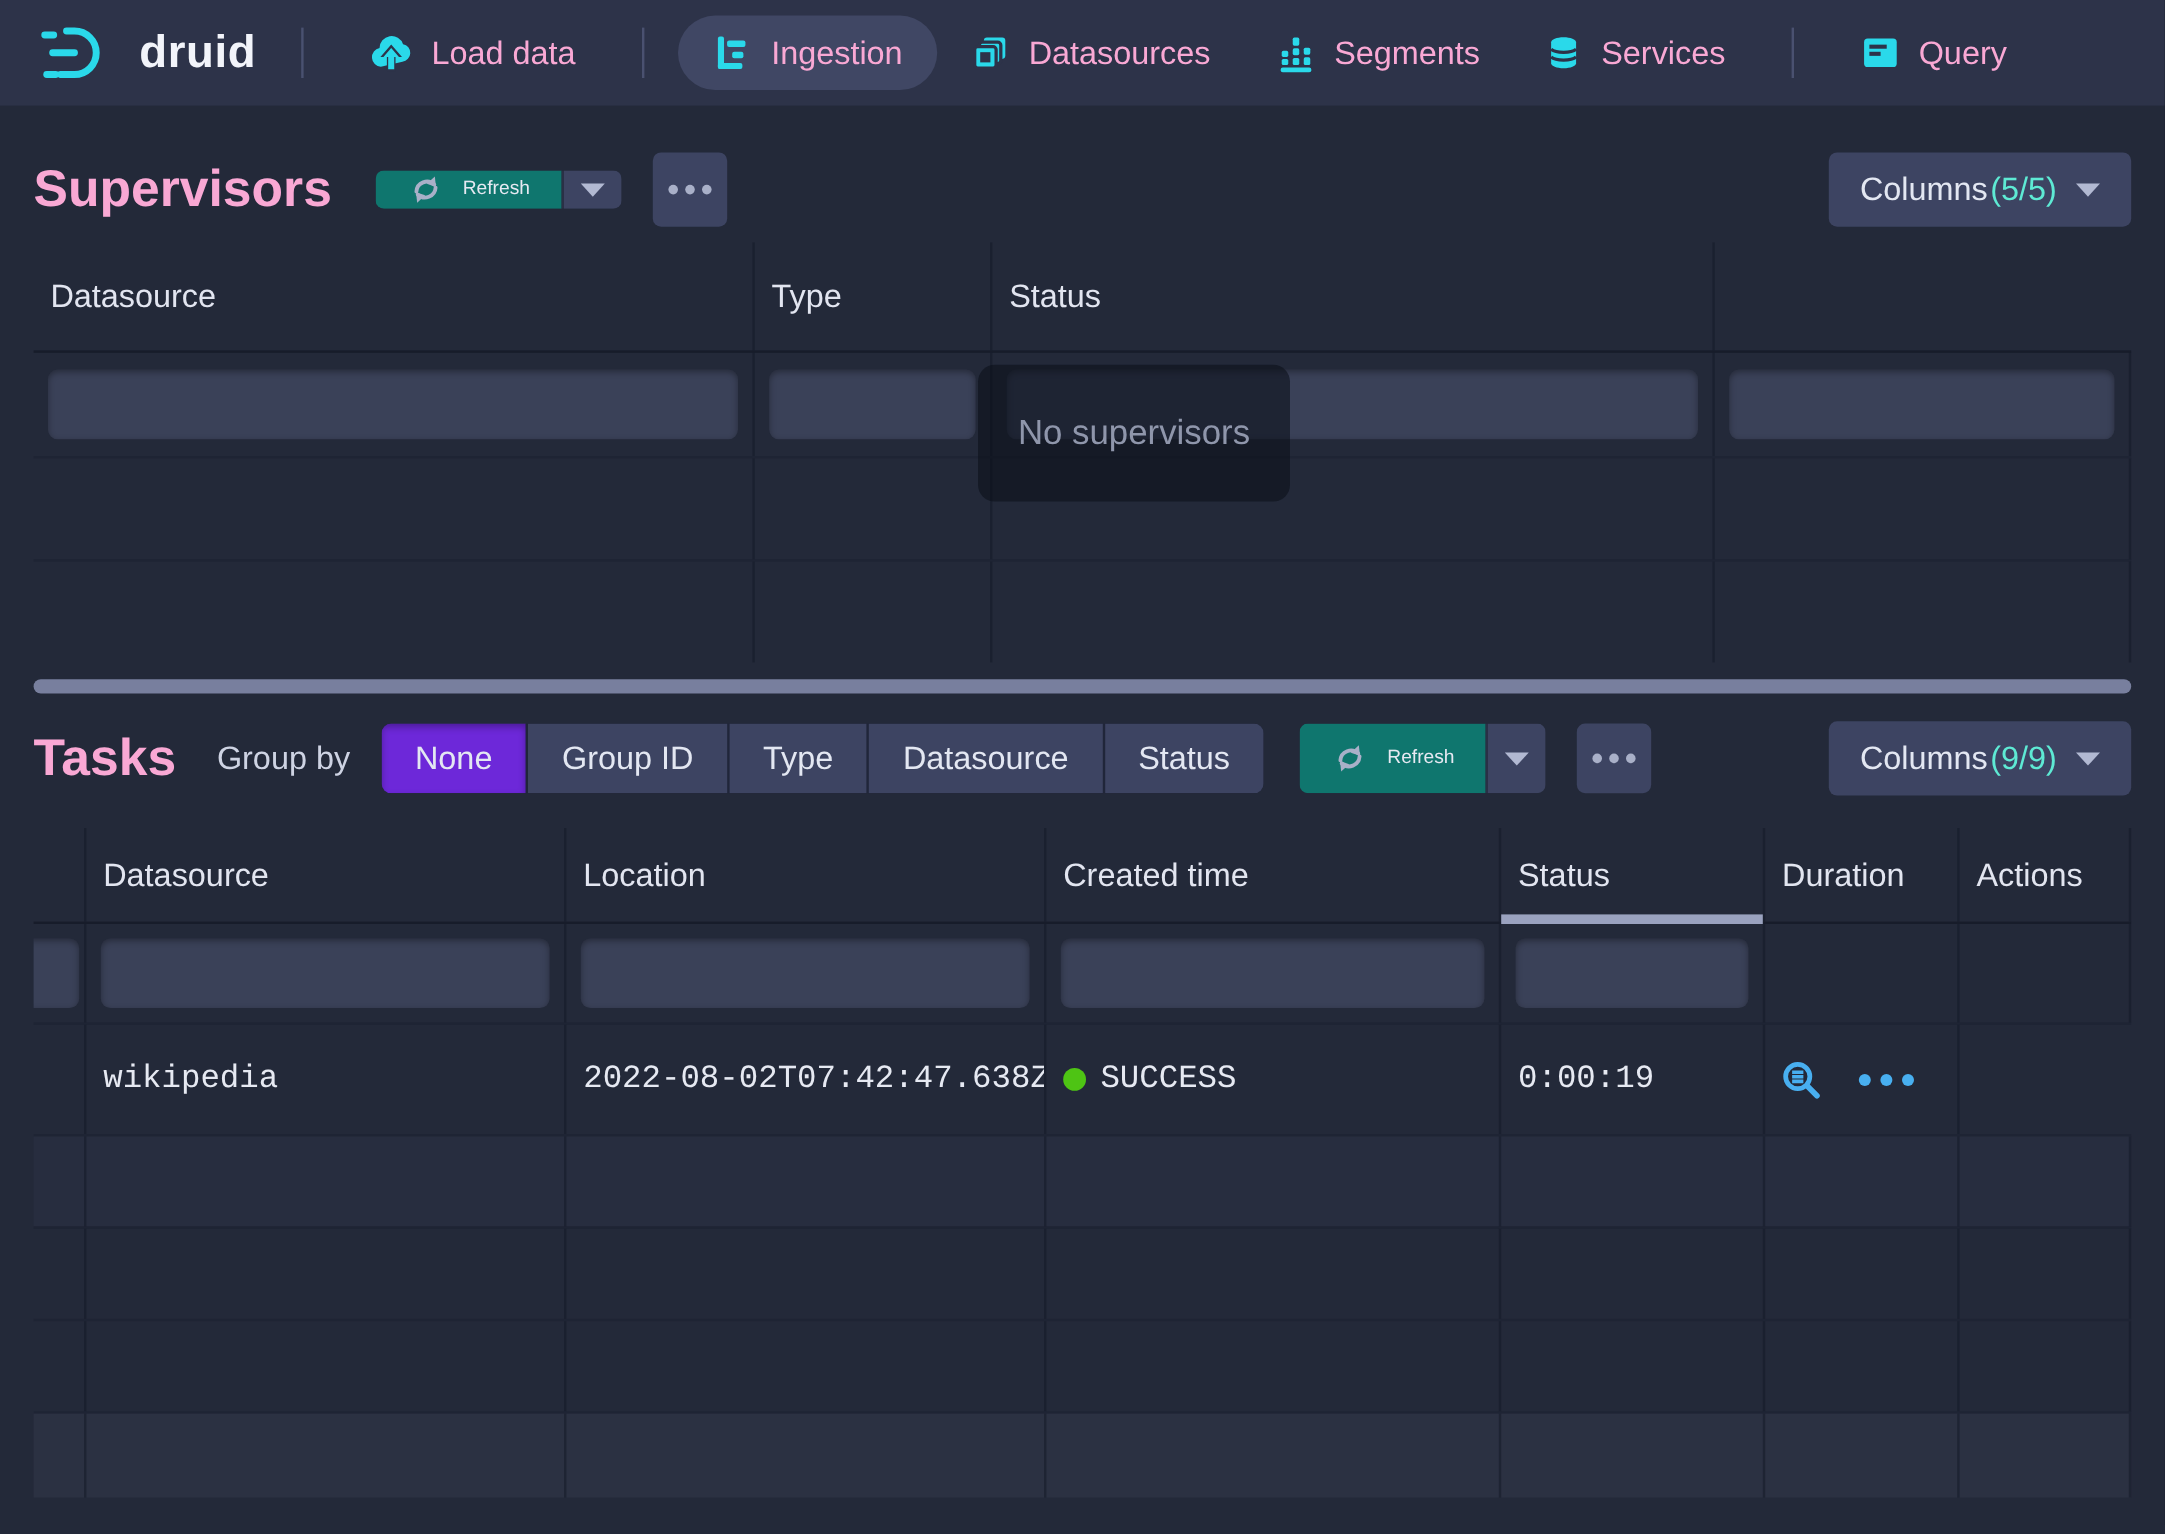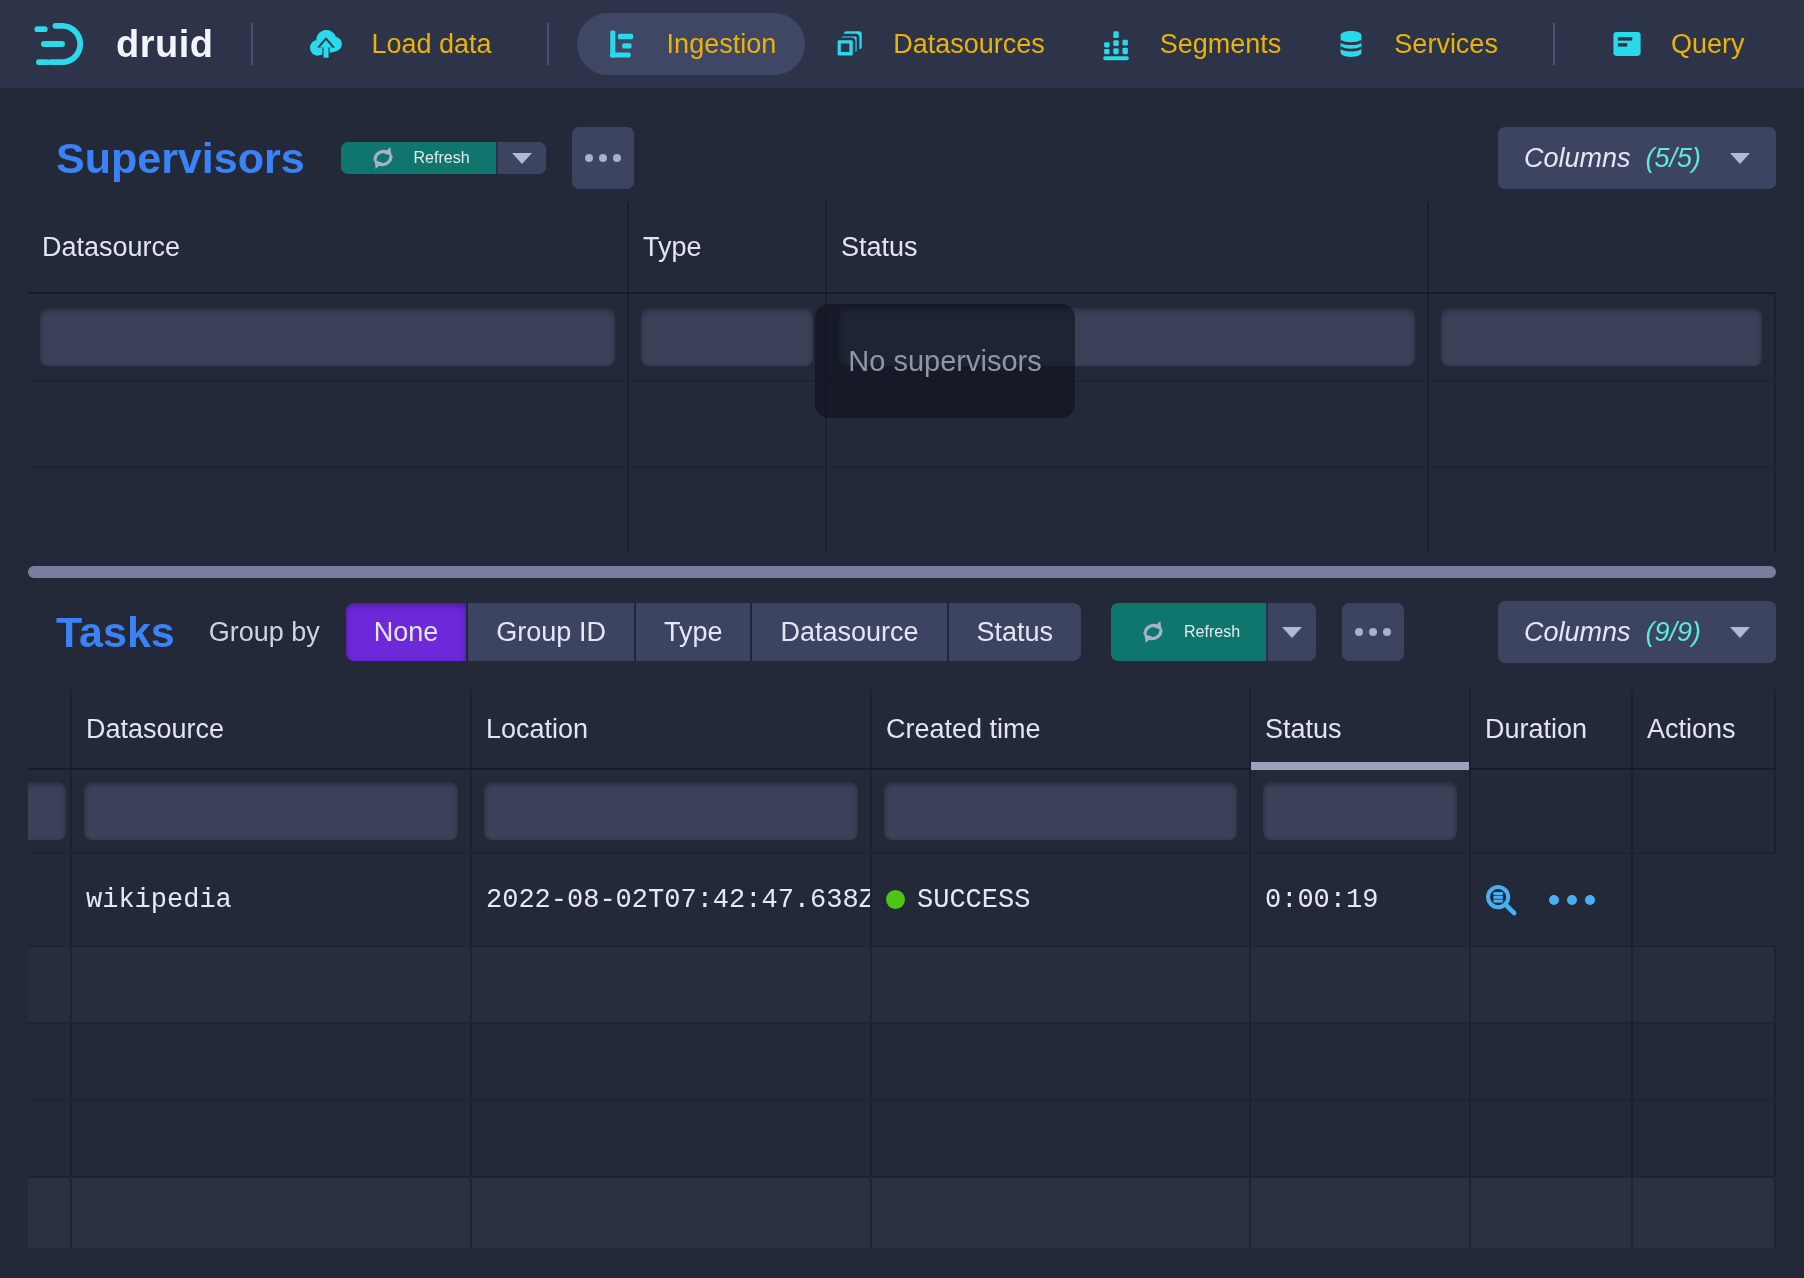--- a/index.html
+++ b/index.html
@@ -5,39 +5,39 @@
   * { margin:0; padding:0; box-sizing:border-box; }
   html,body { background:#1d2230; }
   body { font-family:"Liberation Sans", sans-serif; }
   .app { position:relative; width:1804px; height:1278px; background:#232939; overflow:hidden; color:#e6e9f2; }
 
   
   .nav { height:88px; background:#2d3349; display:flex; align-items:center; padding:0 24px; }
   .brand { display:flex; align-items:center; gap:16px; padding:0 10px; cursor:pointer; }
   .brand-word { font-size:38px; font-weight:600; color:#f2f4fa; letter-spacing:0.5px; }
   .nav-divider { width:2px; height:42px; background:#4a5170; margin:0 28px; }
-  .nav-item { display:flex; align-items:center; gap:27px; padding:0 27px; height:88px; font-size:27px; color:#eab308; cursor:pointer; }
+  .nav-item { display:flex; align-items:center; gap:15px; padding:0 27px; height:88px; font-size:27px; color:#f9a8d4; cursor:pointer; }
   .nav-item.active { height:62px; border-radius:31px; background:#404764; padding:0 29px; }
   .cyan-ic { flex:0 0 auto; }
 
   
   .toolbar { display:flex; align-items:center; padding:0 28px; }
   .sup-toolbar { margin-top:38px; height:64px; }
-  .section-title { font-size:43px; font-weight:700; color:#3b82f6;margin-left:28px; }
+  .section-title { font-size:43px; font-weight:700; color:#f9a8d4; }
   .sup-toolbar .section-title { margin-right:36px; }
   .btn { display:flex; align-items:center; background:#3d4462; border:none; color:#e3e7f2; font-size:27px; font-family:inherit; height:62px; border-radius:7px; cursor:pointer; }
   .split { display:flex; align-items:stretch; border-radius:7px; overflow:hidden; }
   .split .main-seg { display:flex; align-items:center; gap:15px; background:#0f766e; padding:0 26px; cursor:pointer; }
   .split .seg-line { width:2px; background:#2a3046; }
   .split .caret-seg { width:48px; background:#3d4462; display:flex; align-items:center; justify-content:center; cursor:pointer; }
   .caret { width:0; height:0; border-left:10px solid transparent; border-right:10px solid transparent; border-top:11px solid #b2b9d2; }
   .more-btn { width:62px; justify-content:center; gap:6px; margin-left:26px; }
   .dot { width:8px; height:8px; border-radius:50%; background:#a9b0c8; }
   .spacer { flex:1; }
-  .columns-btn { padding:0 26px; gap:15px;font-style:italic; }
+  .columns-btn { padding:0 26px; gap:2px; }
   .columns-count { color:#5eead4; }
   .columns-btn .caret { margin-left:14px; }
 
   
   .tbl { position:relative; margin:0 28px; }
   .trow { display:grid; }
   .cell { border-right:2px solid rgba(20,25,40,0.55); position:relative; }
   .th { display:flex; align-items:center; font-size:27px; color:#e2e5f0; padding:0 14px; cursor:pointer; }
   .filter-cell { display:flex; align-items:center; padding:0 12px; overflow:hidden; }
   .filter-input { width:100%; height:58px; border:none; outline:none; border-radius:8px; background:#3a4158; box-shadow:inset 0 2px 5px rgba(0,0,0,0.35); color:#e6e9f2; font-size:26px; font-family:inherit; padding:0 16px; }

